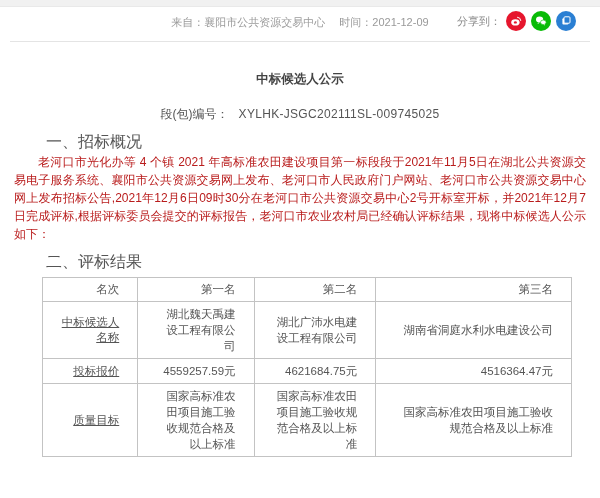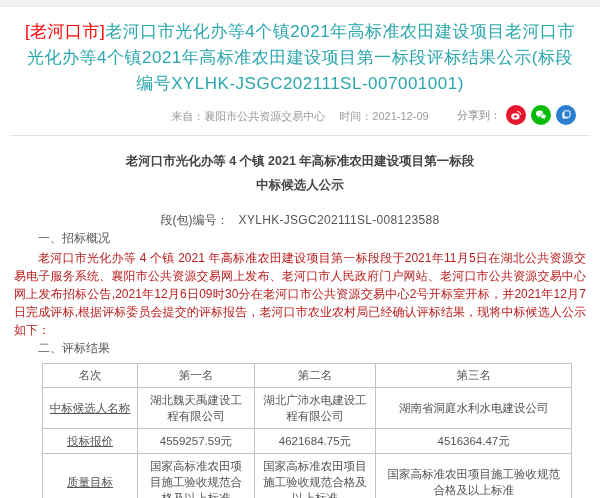--- a/index.html
+++ b/index.html
@@ -23,49 +23,46 @@
   .share-label { font-size:11px; color:#8a8a8a; }
   .share-icon { width:20px; height:20px; border-radius:50%; display:inline-flex;
     align-items:center; justify-content:center; cursor:pointer; }
   .share-icon svg { display:block; }
 
   .divider { border:none; border-top:1px solid #e4e4e4; margin:6px 4px 0 4px; }
 
   
   .doc { padding:14px 8px 0 8px; color:#555; }
   .doc-heading { text-align:center; font-size:12.5px; font-weight:bold; color:#444; line-height:22px; }
-  .doc-subheading { text-align:center; font-size:12.5px; font-weight:bold; color:#444; line-height:22px; margin-top:2px; }
+  .doc-subheading { text-align:center; font-size:12.5px; font-weight:bold; color:#444; line-height:22px; margin-top:12px; }
   .pkg-line { text-align:center; font-size:12px; color:#555; margin-top:16px; }
   .pkg-line .pkg-no { margin-left:10px; letter-spacing:.3px; }
-  .sec-title { font-size:12px; color:#555; text-indent:2em; line-height:18px; }
+  .sec-title { font-size:16px; color:#555; margin-top:10px; text-indent:2em; line-height:18px; }
   .sec-body { font-size:12px; color:#b91c1c; line-height:18px; text-indent:2em; text-align:justify; margin-top:2px; }
 
   
   .tbl-wrap { margin:6px 14px 0 28px; }
   table.result { width:100%; border-collapse:collapse; table-layout:fixed; }
   table.result th, table.result td { border:1px solid #c3c3c3; font-size:11.5px; color:#555;
-    padding:4px 6px; vertical-align:middle; text-align:center; font-weight:400; word-break:break-all; }
+    padding:4px 18px; vertical-align:middle; text-align:right; font-weight:400; word-break:break-all; }
   table.result th { height:20px; }
   col.c1 { width:18%; } col.c2 { width:22%; } col.c3 { width:23%; } col.c4 { width:37%; }
   td.row-label { padding-left:10px;text-decoration:underline; }
   tr.r-name td { height:36px; }
   tr.r-price td { height:22px; }
   tr.r-quality td { height:38px; }
   td.val { line-height:16px; }
 </style>
 </head>
 <body>
 
 <div class="top-strip"></div>
 
 <div class="page">
 
-  <div class="title-wrap">
-    <h1><span class="title-prefix">[老河口市]</span><span class="title-main">老河口市光化办等4个镇2021年高标准农田建设项目老河口市光化办等4个镇2021年高标准农田建设项目第一标段评标结果公示(标段编号XYLHK-JSGC202111SL-007001001)</span></h1>
-  </div>
 
   <div class="meta-row">
     <div class="meta-center">
       <span class="meta-src">来自：襄阳市公共资源交易中心</span><span>时间：2021-12-09</span>
     </div>
     <div class="share-box">
       <span class="share-label">分享到：</span>
       <span class="share-icon" style="background:#e6162d;">
         <svg width="12" height="12" viewBox="0 0 12 12">
             <ellipse cx="5.4" cy="7.4" rx="4.2" ry="3.1" fill="#fff"></ellipse>
@@ -86,25 +83,24 @@
             <rect x="2.4" y="3.2" width="6" height="6.4" rx="1" fill="#fff"></rect>
             <rect x="4.0" y="1.8" width="6" height="6.4" rx="1" fill="#2a7fd3" stroke="#fff" stroke-width="1"></rect>
           </svg>
       </span>
     </div>
   </div>
 
   <hr class="divider">
 
   <div class="doc">
-    <div class="doc-heading">老河口市光化办等 4 个镇 2021 年高标准农田建设项目第一标段</div>
     <div class="doc-subheading">中标候选人公示</div>
 
     <div class="pkg-line">
-      <span>段(包)编号：</span><span class="pkg-no">XYLHK-JSGC202111SL-008123588</span>
+      <span>段(包)编号：</span><span class="pkg-no">XYLHK-JSGC202111SL-009745025</span>
     </div>
 
     <div class="sec-title">一、招标概况</div>
     <div class="sec-body">老河口市光化办等 4 个镇 2021 年高标准农田建设项目第一标段段于2021年11月5日在湖北公共资源交易电子服务系统、襄阳市公共资源交易网上发布、老河口市人民政府门户网站、老河口市公共资源交易中心网上发布招标公告,2021年12月6日09时30分在老河口市公共资源交易中心2号开标室开标，并2021年12月7日完成评标,根据评标委员会提交的评标报告，老河口市农业农村局已经确认评标结果，现将中标候选人公示如下：</div>
     <div class="sec-title">二、评标结果</div>
 
     <div class="tbl-wrap">
       <table class="result">
         <colgroup>
             <col class="c1">

